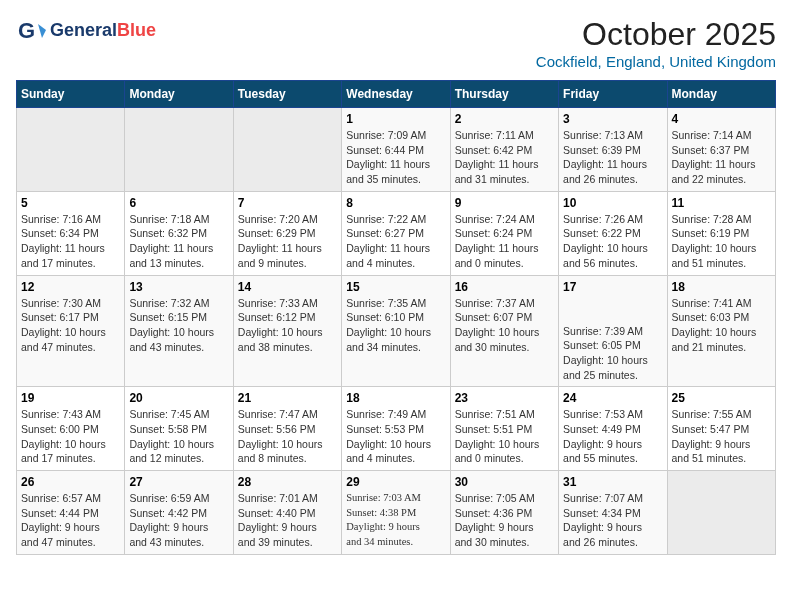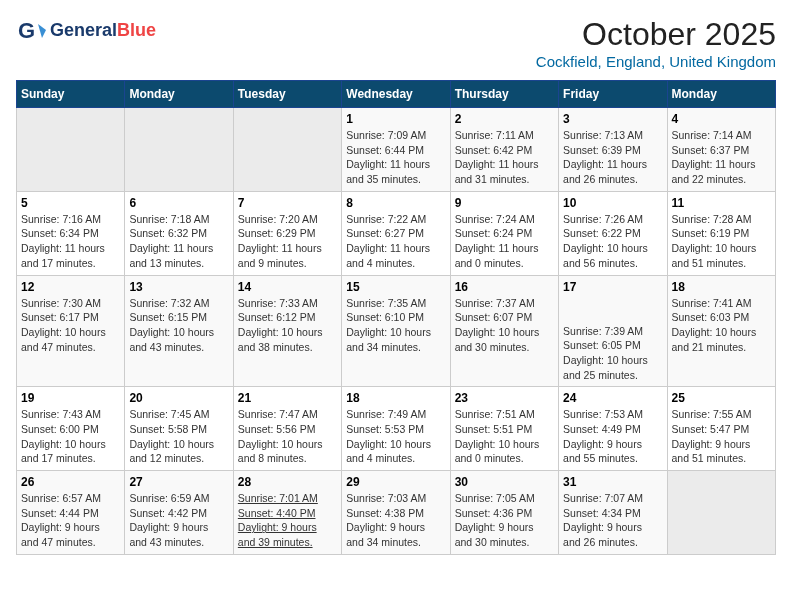--- a/index.html
+++ b/index.html
@@ -323,28 +323,28 @@
         </td>
         <td>
           <span class="day-num">27</span>
           <div class="day-info" style="white-space: pre-line;">Sunrise: 6:59 AM
 Sunset: 4:42 PM
 Daylight: 9 hours
 and 43 minutes.</div>
         </td>
         <td>
           <span class="day-num">28</span>
-          <div class="day-info" style="white-space: pre-line; text-decoration: underline;">Sunrise: 7:01 AM
+          <div class="day-info" style="white-space: pre-line;">Sunrise: 7:01 AM
 Sunset: 4:40 PM
 Daylight: 9 hours
 and 39 minutes.</div>
         </td>
         <td>
           <span class="day-num">29</span>
-          <div class="day-info" style="white-space: pre-line;">Sunrise: 7:03 AM
+          <div class="day-info" style="white-space: pre-line; font-family: Liberation Serif, serif;">Sunrise: 7:03 AM
 Sunset: 4:38 PM
 Daylight: 9 hours
 and 34 minutes.</div>
         </td>
         <td>
           <span class="day-num">30</span>
           <div class="day-info" style="white-space: pre-line;">Sunrise: 7:05 AM
 Sunset: 4:36 PM
 Daylight: 9 hours
 and 30 minutes.</div>

